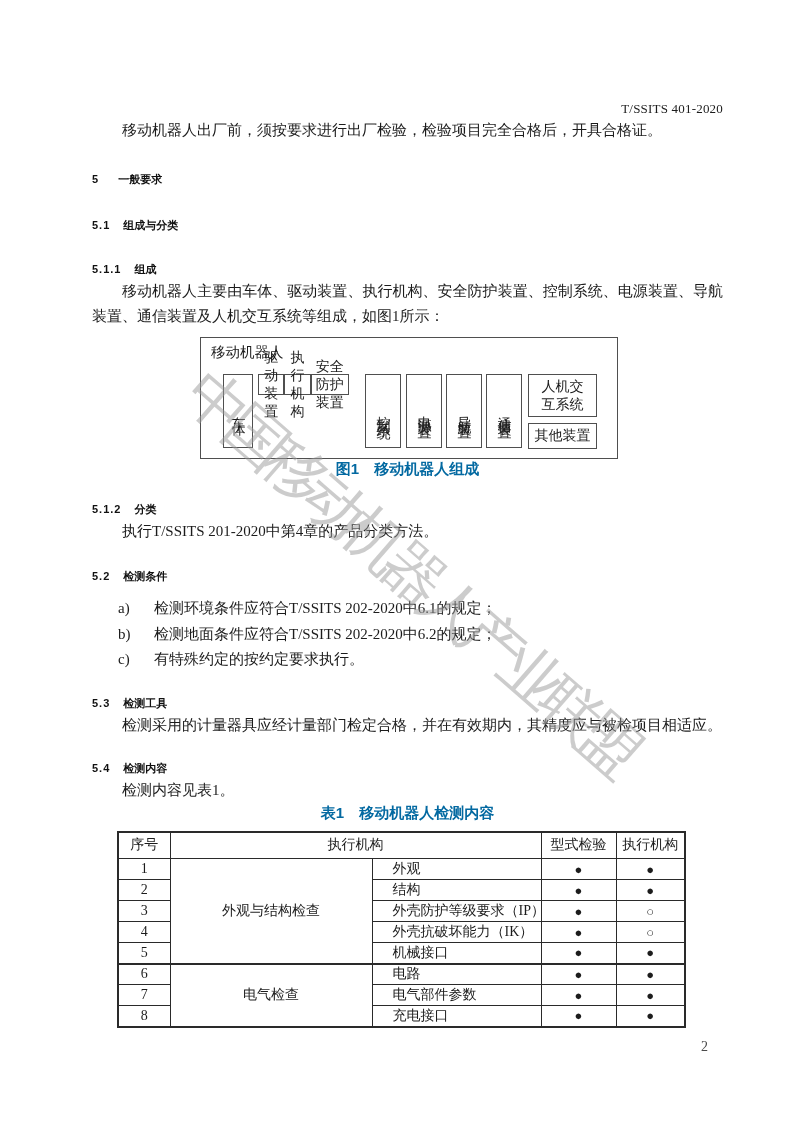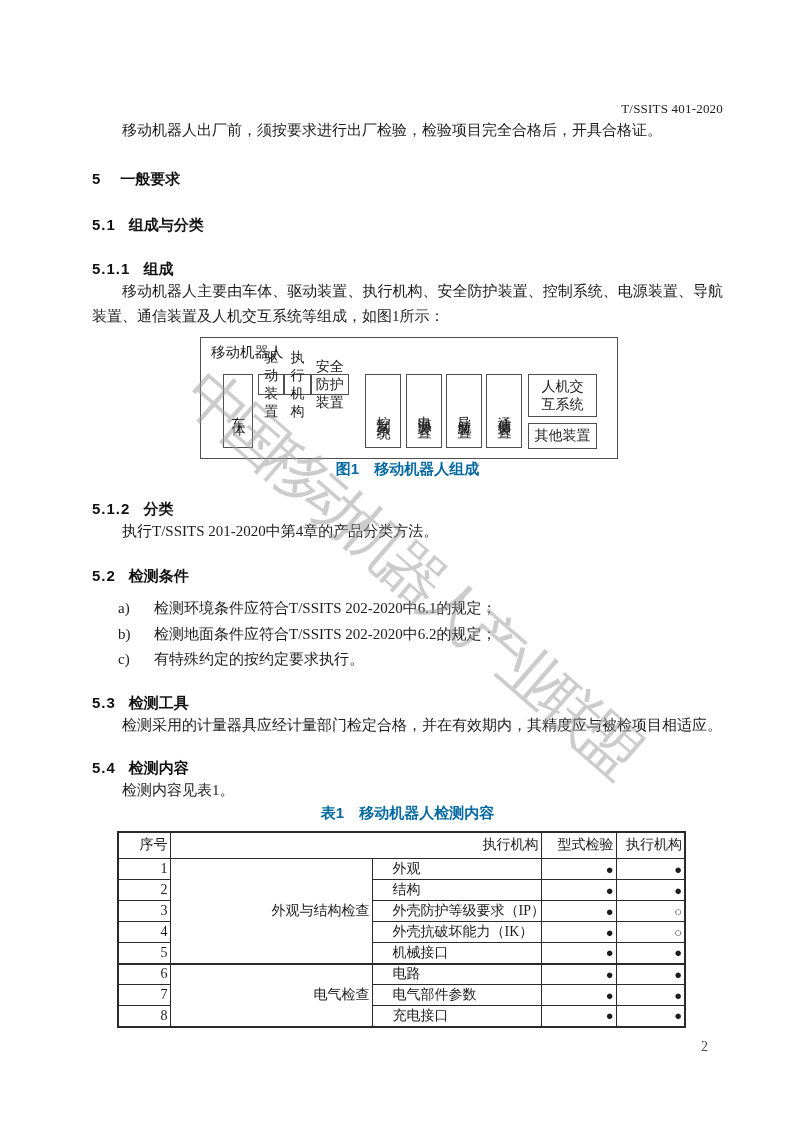--- a/index.html
+++ b/index.html
@@ -8,21 +8,21 @@
     margin:0 auto;overflow:hidden;
     font-family:"Liberation Serif","DejaVu Serif",serif;color:#1c1c1c;
   }
   .content{position:absolute;left:92px;top:100px;width:631px;z-index:1;}
 
   .doc-code{text-align:right;font-size:13px;line-height:18px;letter-spacing:0.2px;}
 
   p.body-text{margin:0;font-size:15px;line-height:25px;text-align:justify;text-indent:2em;}
 
   .heading{margin:0;font-family:"Liberation Sans","DejaVu Sans",sans-serif;
-    font-weight:bold;font-size:15px;line-height:20px;color:#111;}
+    font-weight:bold;font-size:11px;line-height:20px;color:#111;}
   .heading .h-num{margin-right:13px;letter-spacing:1px;}
   .heading.lvl1 .h-num{margin-right:19px;}
 
   .mt26{margin-top:26px;} .mt24{margin-top:24px;} .mt22{margin-top:22px;}
   .mt20{margin-top:20px;} .mt18{margin-top:18px;} .mt12{margin-top:12px;}
   .mt10{margin-top:10px;} .mt8{margin-top:8px;}
 
   
   .cond{margin:0;padding-left:26px;font-size:15px;line-height:25.5px;}
   .cond-label{display:inline-block;width:36px;}
@@ -45,21 +45,21 @@
   .fig-right-top{left:327px;top:36px;width:69px;height:43px;line-height:18px;padding:0 11px;}
   .fig-right-bot{left:327px;top:85px;width:69px;height:26px;}
 
   .caption{margin:0;text-align:center;font-family:"Liberation Sans","DejaVu Sans",sans-serif;
     font-weight:bold;font-size:15px;line-height:20px;color:#0369a1;}
 
   
   table.insp{margin-left:25px;border-collapse:collapse;table-layout:fixed;
     width:567px;font-size:14px;}
   table.insp th,table.insp td{border:1px solid #2a2a2a;padding:0 2px;
-    text-align:right;font-weight:normal;overflow:hidden;white-space:nowrap;}
+    text-align:center;font-weight:normal;overflow:hidden;white-space:nowrap;}
   table.insp{border:2px solid #2a2a2a;}
   table.insp thead tr{height:27px;}
   table.insp tbody tr{height:21px;}
   table.insp td.item-cell{text-align:left;padding-left:20px;}
   table.insp tr.group-sep td{border-top-width:2px;}
   td.mark{font-size:13px;line-height:1;}
 
   .page-number{position:absolute;left:701px;top:1039px;font-size:14px;color:#4a4a4a;z-index:1;}
 
   .watermark{

